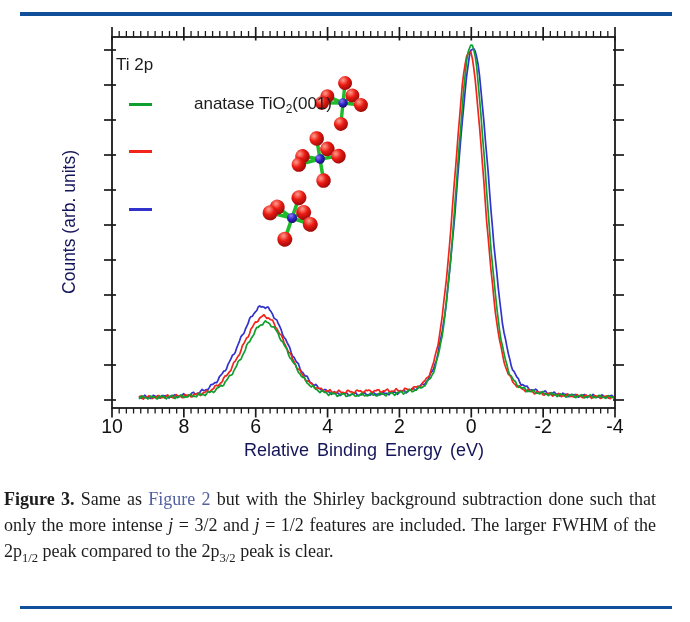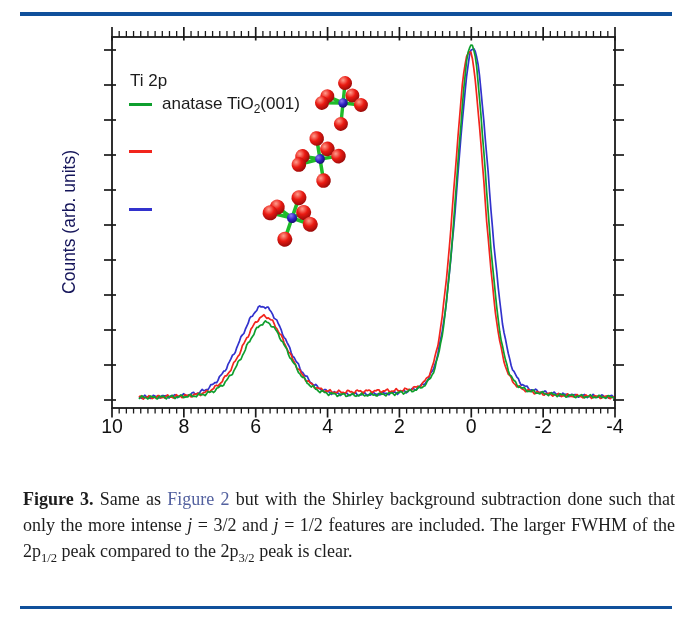--- a/index.html
+++ b/index.html
@@ -2,33 +2,33 @@
 <html><head>
 <meta charset="utf-8">
 <style>
   html,body{margin:0;padding:0;background:#ffffff;}
   .stage{position:relative;width:690px;height:622px;background:#ffffff;overflow:hidden;
          font-family:"Liberation Sans",sans-serif;}
   .rule{position:absolute;left:20px;width:652px;background:#10509b;}
   .rule.top{top:12px;height:4px;}
   .rule.bottom{top:606px;height:3px;}
   .plot-svg{position:absolute;left:0;top:0;}
-  .panel-label{position:absolute;left:130px;top:55px;font-size:17px;color:#1c1c1c;margin-top:16px;}
+  .panel-label{position:absolute;left:116px;top:55px;font-size:17px;color:#1c1c1c;}
   .legend{position:absolute;left:129px;top:0;}
-  .legend-row{position:absolute;left:0;display:flex;align-items:center;white-space:nowrap;}
+  .legend-row{position:absolute;left:0;display:flex;align-items:center;white-space:nowrap;gap:32px;}
   .legend-row.r0{top:94px;}
   .legend-row.r1{top:150px;}
   .legend-row.r2{top:208px;}
   .legend-dash{width:23px;height:3px;margin-right:10px;flex:0 0 auto;}
   .legend-label{font-size:17px;color:#1c1c1c;}
   .ylabel{position:absolute;left:69px;top:222px;transform:translate(-50%,-50%) rotate(-90deg);
           font-size:17.5px;color:#15155a;white-space:nowrap;}
   .xlabel{position:absolute;left:364px;top:440px;transform:translateX(-50%);
           font-size:18px;color:#15155a;white-space:nowrap;word-spacing:3px;}
-  .caption{position:absolute;left:23px;top:486px;width:652px;
+  .caption{position:absolute;left:4px;top:486px;width:652px;
            font-family:"Liberation Serif",serif;font-size:18px;line-height:26px;
            text-align:justify;color:#1d1d1d;}
   .caption b{font-weight:bold;}
   .caption i{font-style:italic;}
   .caption .link{color:#53619f;}
   sub{font-size:70%;line-height:0;}
   svg text{font-family:"Liberation Sans",sans-serif;fill:#111;}
 </style>
 </head>
 <body>
@@ -257,17 +257,18 @@
     </div>
     <div class="legend-row r1">
       <span class="legend-dash" style="background: rgb(242, 37, 29);"></span>
     </div>
     <div class="legend-row r2">
       <span class="legend-dash" style="background: rgb(50, 50, 205);"></span>
     </div>
   </div>
 
   <div class="ylabel">Counts (arb. units)</div>
+  <div class="xlabel">Relative Binding Energy (eV)</div>
 
   <div class="caption"><b>Figure 3.</b><span> Same as </span><span class="link">Figure 2</span><span> but with the Shirley background subtraction done such that only the more intense </span><i>j</i><span> = 3/2 and </span><i>j</i><span> = 1/2 features are included. The larger FWHM of the 2p</span><sub>1/2</sub><span> peak compared to the 2p</span><sub>3/2</sub><span> peak is clear.</span></div>
 
   <div class="rule bottom"></div>
 </div>
 
 </body></html>

